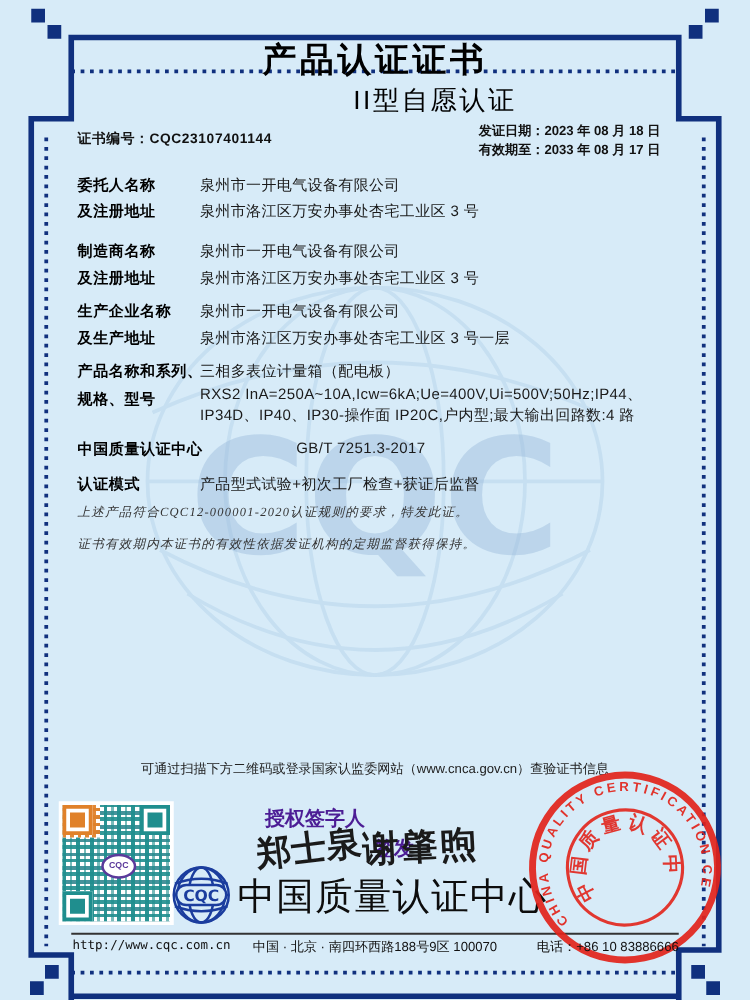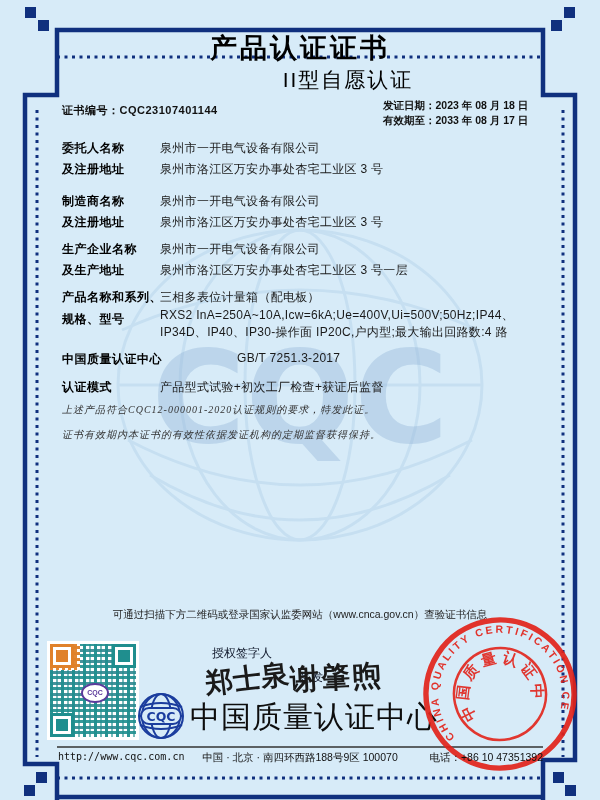--- a/index.html
+++ b/index.html
@@ -15,21 +15,21 @@
   .subtitle{top:66px;left:0;width:100%;text-align:center;font-size:21px;font-weight:500;
             letter-spacing:2px;color:#000;padding-left:48px;}
   .certno{top:103px;left:62px;font-size:11px;font-weight:bold;letter-spacing:.5px;}
   .dates{top:98px;left:383px;font-size:10.5px;font-weight:bold;line-height:15px;
          font-style:normal;}
   .flabel{font-size:12px;font-weight:bold;color:#000000;letter-spacing:.5px;}
   .fvalue{font-size:12px;color:#1a1a1a;letter-spacing:.3px;}
   .statement{left:62px;font-size:10px;font-style:italic;color:#333;
              font-family:"Liberation Serif",serif;letter-spacing:1px;}
   .verify{top:608px;left:0;width:100%;text-align:center;font-size:10.5px;color:#222;}
-  .siglabel{font-size:12px;font-weight:normal;color:#0f172a;}
+  .siglabel{font-size:16px;font-weight:bold;color:#4c1d95;}
   .sig{font-family:"Liberation Serif",serif;font-weight:bold;color:#1a1a1a;}
   .orgname{top:697px;left:190px;font-size:30px;font-weight:500;color:#0d0d0d;letter-spacing:1px;}
   .fsite{top:751px;left:58px;font-size:10px;font-family:"DejaVu Sans Mono",monospace;color:#111;}
   .faddr{top:751px;left:0;width:100%;text-align:center;font-size:10.5px;color:#111;}
   .fphone{top:751px;right:57px;font-size:10.5px;color:#111;}
 
   
   .qr{top:641px;left:47px;width:92px;height:99px;background:#fff;padding:0;}
   .qr-pattern{position:absolute;inset:3px;
     background-image:
@@ -169,15 +169,15 @@
     <text font-family="Liberation Sans, sans-serif" font-size="10.5" font-weight="bold" fill="#e2231a" letter-spacing="2.5" opacity="0.92">
       <textPath href="#ringPath" startOffset="0">CHINA QUALITY CERTIFICATION CENTRE</textPath>
     </text>
     <text font-family="Liberation Sans, sans-serif" font-size="15" font-weight="bold" fill="#e2231a" letter-spacing="4" opacity="0.9">
       <textPath href="#innerPath" startOffset="0">中国质量认证中心</textPath>
     </text>
   </svg>
 
   <div class="abs fsite">http://www.cqc.com.cn</div>
   <div class="abs faddr">中国 · 北京 · 南四环西路188号9区    100070</div>
-  <div class="abs fphone">电话：+86 10 47351392</div>
+  <div class="abs fphone">电话：+86 10 83886666</div>
 
 </div>
 
 </body></html>

